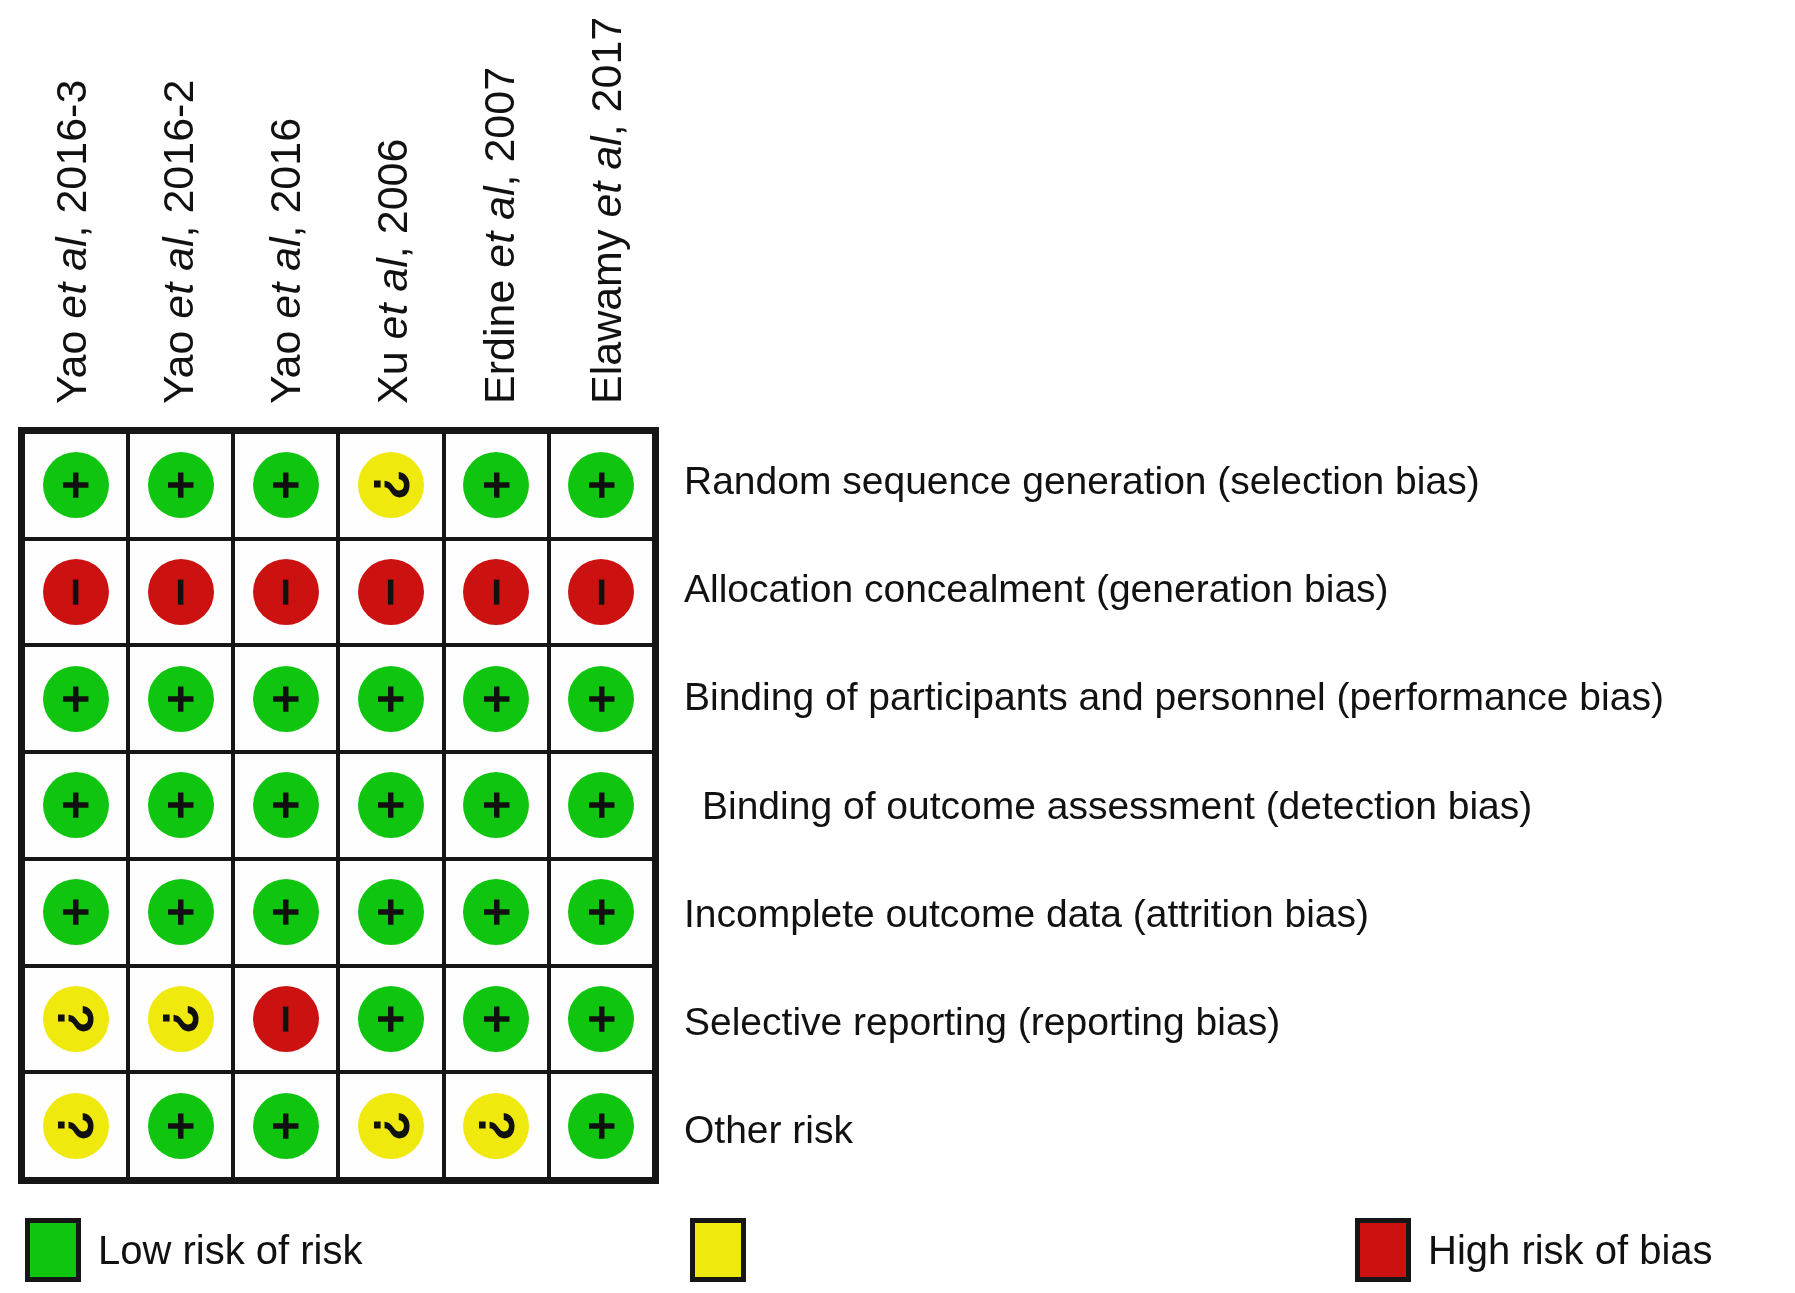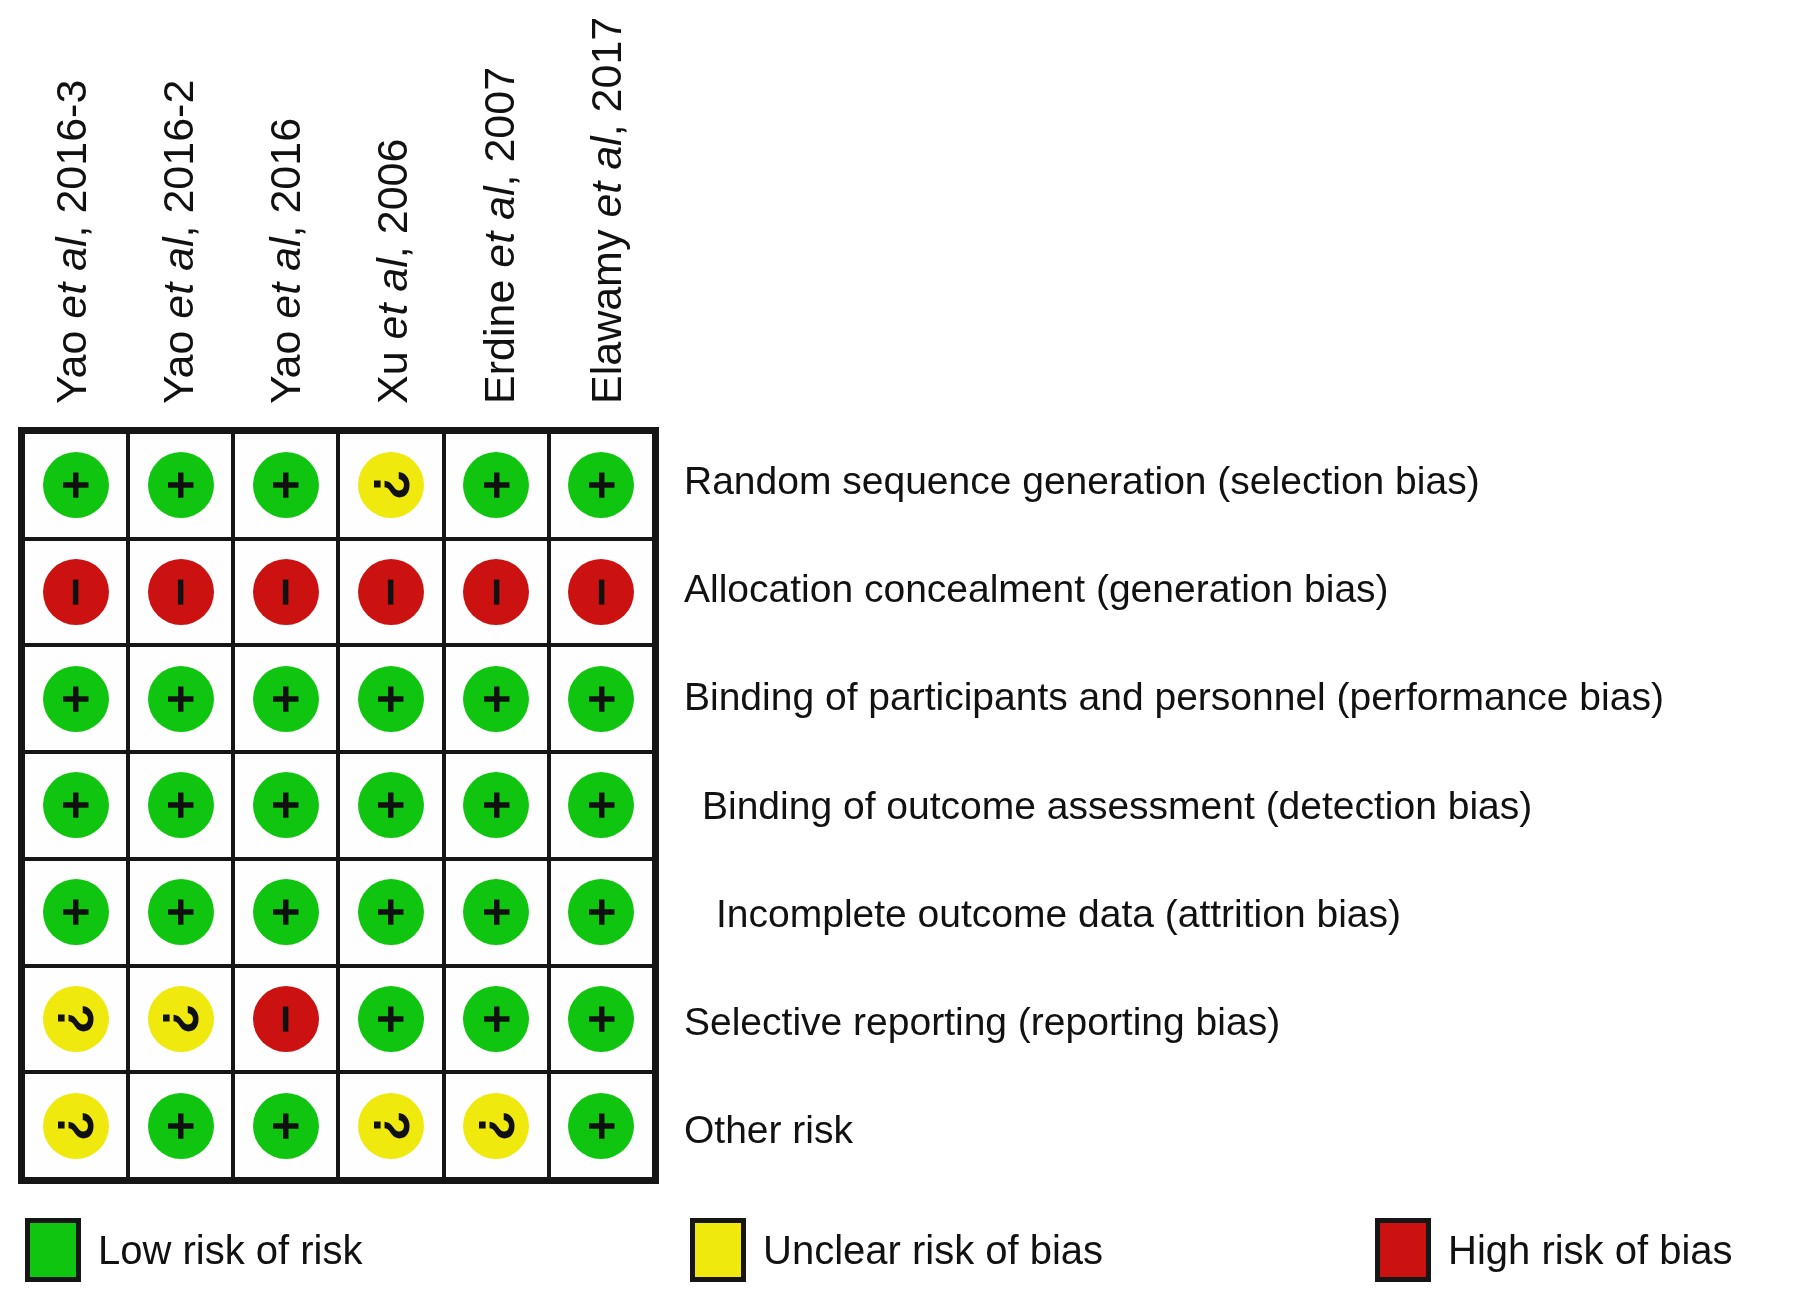--- a/index.html
+++ b/index.html
@@ -36,21 +36,21 @@
   
   .row-label{
     position:absolute;left:684px;height:48px;line-height:48px;
     font-size:39px;white-space:nowrap;
   }
   .row-label:nth-child(4){left:702px;}
   
   .legend-item{position:absolute;top:1218px;display:flex;align-items:center;}
   .legend-item:nth-child(1){left:25px;}
   .legend-item:nth-child(2){left:690px;}
-  .legend-item:nth-child(3){left:1355px;margin-left:20px;}
+  .legend-item:nth-child(3){left:1355px;}
   .swatch{width:56px;height:64px;border:5px solid #161616;box-sizing:border-box;}
   .legend-label{font-size:40px;line-height:64px;margin-left:17px;white-space:nowrap;}
 </style>
 </head>
 <body>
 
 <div class="figure" id="fig">
   <div id="headers">
       <div class="col-header" style="left: 93.4167px;"><span>Yao </span><i>et al</i><span>, 2016-3</span></div>
       <div class="col-header" style="left: 200.25px;"><span>Yao </span><i>et al</i><span>, 2016-2</span></div>
@@ -269,31 +269,30 @@
         <div class="circle" style="background: rgb(15, 197, 15);">
           <span class="sym" style="color: rgb(16, 16, 16);">+</span>
         </div>
       </div>
     </div>
   <div id="row-labels">
       <div class="row-label" style="top: 457.071px;">Random sequence generation (selection bias)</div>
       <div class="row-label" style="top: 565.214px;">Allocation concealment (generation bias)</div>
       <div class="row-label" style="top: 673.357px;">Binding of participants and personnel (performance bias)</div>
       <div class="row-label" style="top: 781.5px;">Binding of outcome assessment (detection bias)</div>
-      <div class="row-label" style="top: 889.643px; margin-left: 32px;">Incomplete outcome data (attrition bias)</div>
+      <div class="row-label" style="top: 889.643px;">Incomplete outcome data (attrition bias)</div>
       <div class="row-label" style="top: 997.786px;">Selective reporting (reporting bias)</div>
       <div class="row-label" style="top: 1105.93px;">Other risk</div>
     </div>
   <div id="legend">
       <div class="legend-item">
         <span class="swatch" style="background: rgb(15, 197, 15);"></span>
         <span class="legend-label">Low risk of risk</span>
       </div>
       <div class="legend-item">
         <span class="swatch" style="background: rgb(240, 233, 14);"></span>
-        <span class="legend-label">Unclear risk of bias</span>
       </div>
       <div class="legend-item">
         <span class="swatch" style="background: rgb(204, 17, 17);"></span>
         <span class="legend-label">High risk of bias</span>
       </div>
     </div>
 </div>
 
 </body></html>

